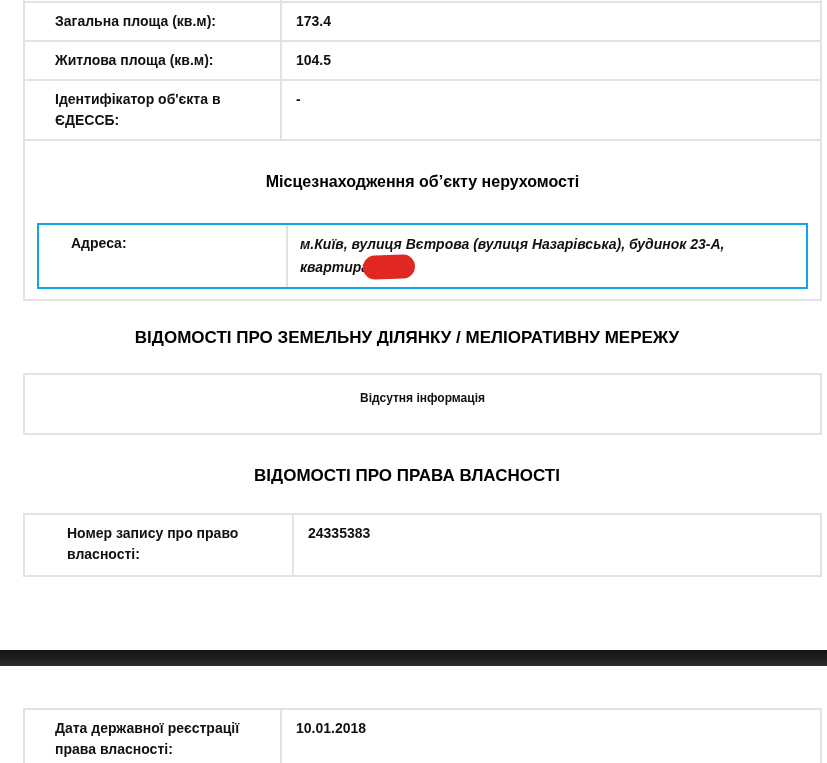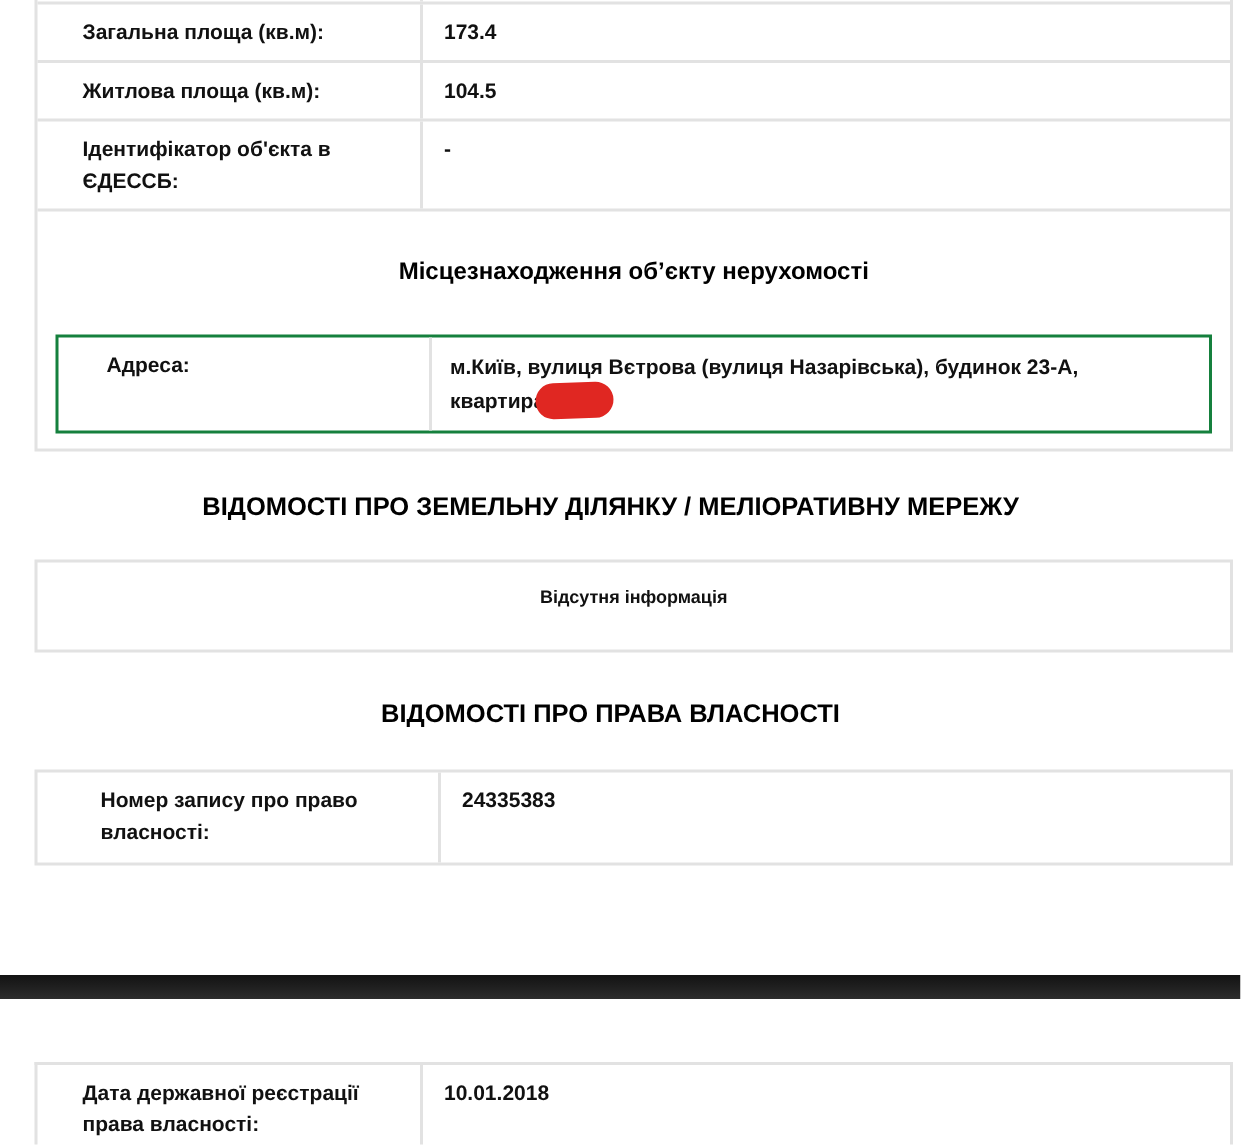--- a/index.html
+++ b/index.html
@@ -17,23 +17,23 @@
   .cell{box-sizing:border-box;font-size:14px;line-height:21px;}
   .cell.label{width:241px;border-right:2px solid #e2e2e2;padding:8px 12px 8px 14px;flex:none;}
   .cell.value{flex:1;padding:8px 14px 8px 14px;}
   .top-tbl{left:23px;top:-37px;width:799px;}
   .row-cut{height:36px;}
   .row-std{min-height:37px;}
   .row-tall{min-height:57px;}
   
   .section{padding:31px 12px 10px 12px;}
   .section-title{text-align:center;font-size:16px;line-height:20px;color:#000;}
-  .inner-tbl{margin-top:31px;border:2px solid #15803d;box-sizing:border-box;}
+  .inner-tbl{margin-top:31px;border:2px solid #0ea5e9;box-sizing:border-box;}
   .inner-tbl .cell.label{width:233px;padding:8px 12px 8px 16px;}
-  .inner-tbl .cell.value{padding:8px 12px 8px 12px;line-height:22px;}
+  .inner-tbl .cell.value{padding:8px 12px 8px 12px;line-height:22px;font-style:italic;}
   
   .redaction{
     display:inline-block;width:52px;height:24px;border-radius:13px;
     background:#e02722;vertical-align:-7px;margin-left:-6px;
     transform:rotate(-2deg);
   }
   
   .big-title{left:0;width:814px;text-align:center;font-size:17px;line-height:20px;color:#000;}
   .title-land{top:328px;}
   .title-own{top:466px;}

